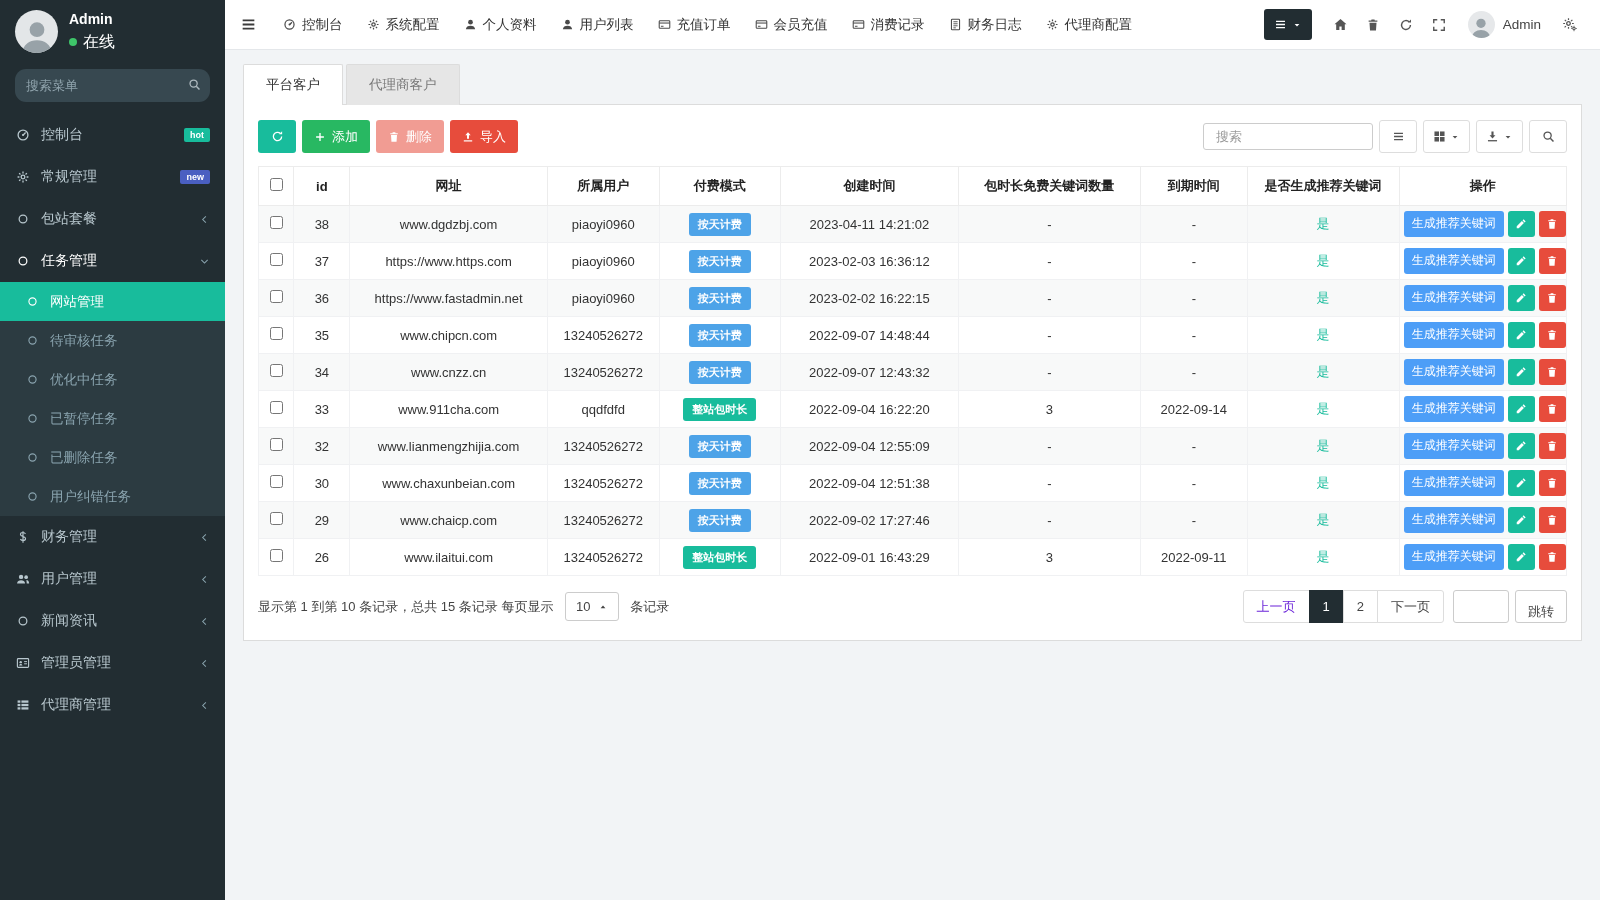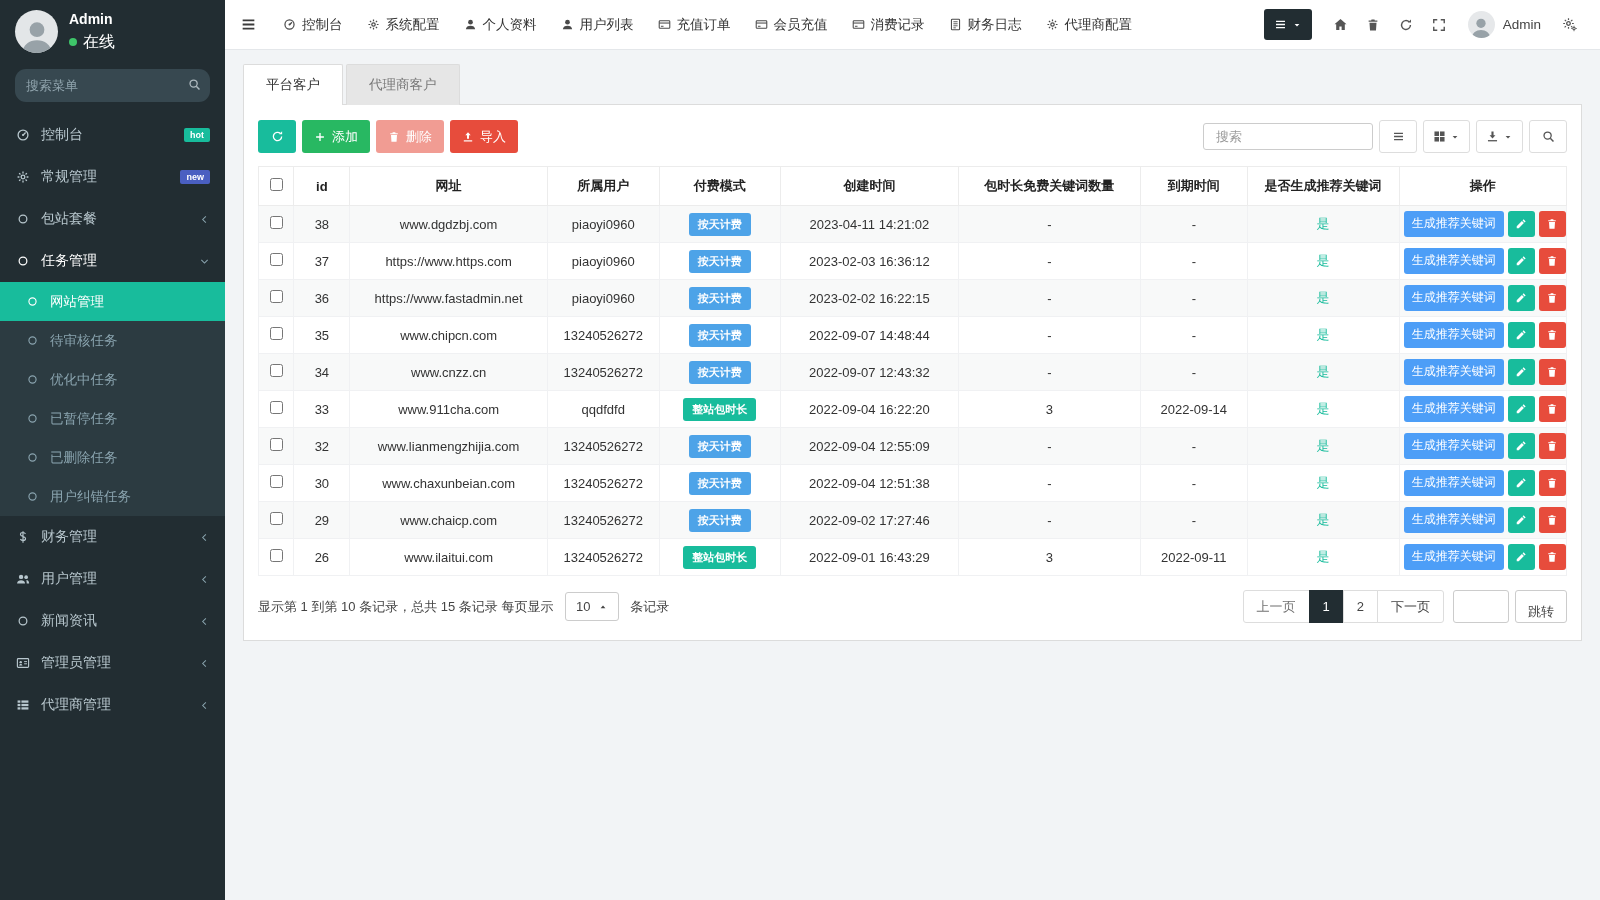--- a/index.html
+++ b/index.html
@@ -75,21 +75,21 @@
   .btn-del-row{background:#e74c3c}
   
   .table-footer{display:flex;align-items:center;margin-top:14px;font-size:13px;color:#444}
   .page-size{display:inline-flex;align-items:center;gap:7px;border:1px solid #ccc;border-radius:3px;padding:6px 10px;margin:0 8px;cursor:pointer;color:#444;background:#fff}
   .pagination{margin-left:auto;display:flex;align-items:center}
   #pages{display:contents}
   .page-btn{height:33px;display:inline-flex;align-items:center;padding:0 13px;border:1px solid #ddd;background:#fff;color:#444;cursor:pointer;margin-left:-1px;font-size:13px}
   .page-btn.rl{margin-left:0;border-radius:3px 0 0 3px}
   .page-btn.rr{border-radius:0 3px 3px 0}
   .page-btn.active{background:#222d32;border-color:#222d32;color:#fff}
-  .page-btn.disabled{color:#737373}
+  .page-btn.disabled{color:#6d28d9}
   .jump-input{width:56px;height:33px;border:1px solid #ccc;border-radius:3px;margin-left:9px;padding:0 8px;font-size:13px;outline:none;font-family:inherit}
   .jump-btn{height:33px;border:1px solid #ccc;background:#fff;border-radius:3px;margin-left:6px;padding:12px 12px;font-size:13px;color:#444;cursor:pointer;font-family:inherit}
 </style>
 </head>
 <body>
 
 <aside class="sidebar">
 
   <div class="user-panel">
     <div class="avatar">

